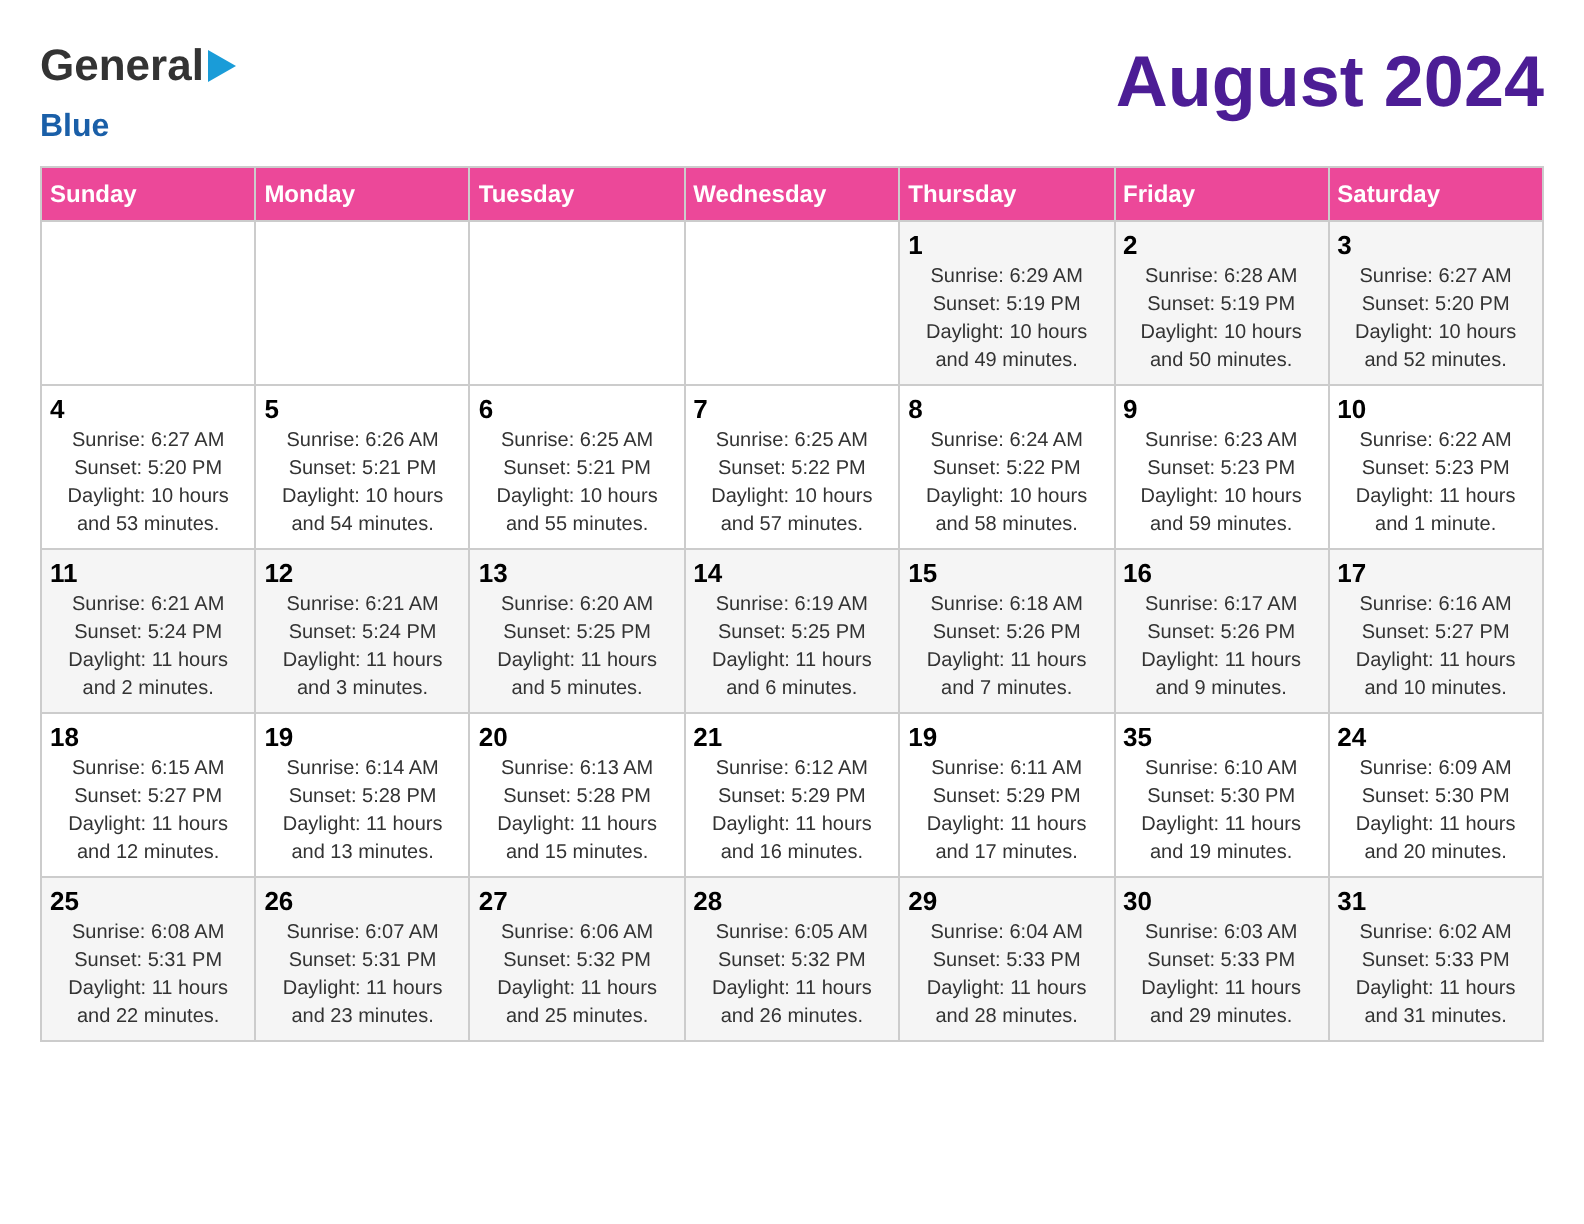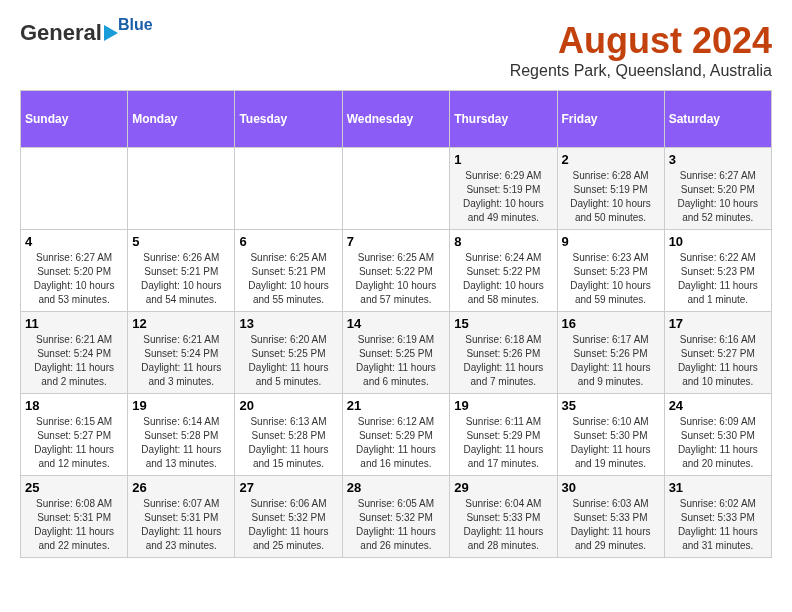--- a/index.html
+++ b/index.html
@@ -11,54 +11,55 @@
       padding: 20px;
     }
     .header {
       display: flex;
       align-items: flex-start;
       justify-content: space-between;
       margin-bottom: 10px;
     }
     .logo {
       display: flex;
-      flex-direction: row;
+      flex-direction: column;
       align-items: flex-start;
+      gap: 13px;
     }
     .logo-arrow {
       display: inline-block;
       width: 0;
       height: 0;
       border-top: 8px solid transparent;
       border-bottom: 8px solid transparent;
       border-left: 14px solid #1a9cd8;
       margin-left: 2px;
       vertical-align: middle;
     }
     .title-block {
       text-align: right;
     }
     .calendar-title {
       font-size: 36px;
       font-weight: bold;
-      color: #c2410c;
+      color: #4c1d95;
     }
     .calendar-subtitle {
       font-size: 16px;
       color: #333;
     }
     table {
       width: 100%;
       border-collapse: collapse;
       font-size: 11px;
     }
     thead tr th {
-      background-color: #8b5cf6;
+      background-color: #ec4899;
       color: #fff;
-      padding: 21px 4px;
+      padding: 6px 4px;
       text-align: left;
       font-size: 12px;
       font-weight: bold;
       border: 1px solid #ccc;
     }
     tbody tr td {
       border: 1px solid #ccc;
       vertical-align: top;
       padding: 4px;
       width: 108px;
@@ -91,21 +92,20 @@
 <div class="header">
   <div class="logo">
     <div style="display:flex;align-items:center;">
       <span style="font-size:22px;font-weight:bold;color:#333;">General</span>
       <span class="logo-arrow"></span>
     </div>
     <span style="font-size:16px;font-weight:bold;color:#1a5fa8;margin-top:-4px;">Blue</span>
   </div>
   <div class="title-block">
     <div class="calendar-title">August 2024</div>
-    <div class="calendar-subtitle">Regents Park, Queensland, Australia</div>
   </div>
 </div>
 
 <table>
   <thead>
     <tr>
     <th>Sunday</th>
         <th>Monday</th>
         <th>Tuesday</th>
         <th>Wednesday</th>

